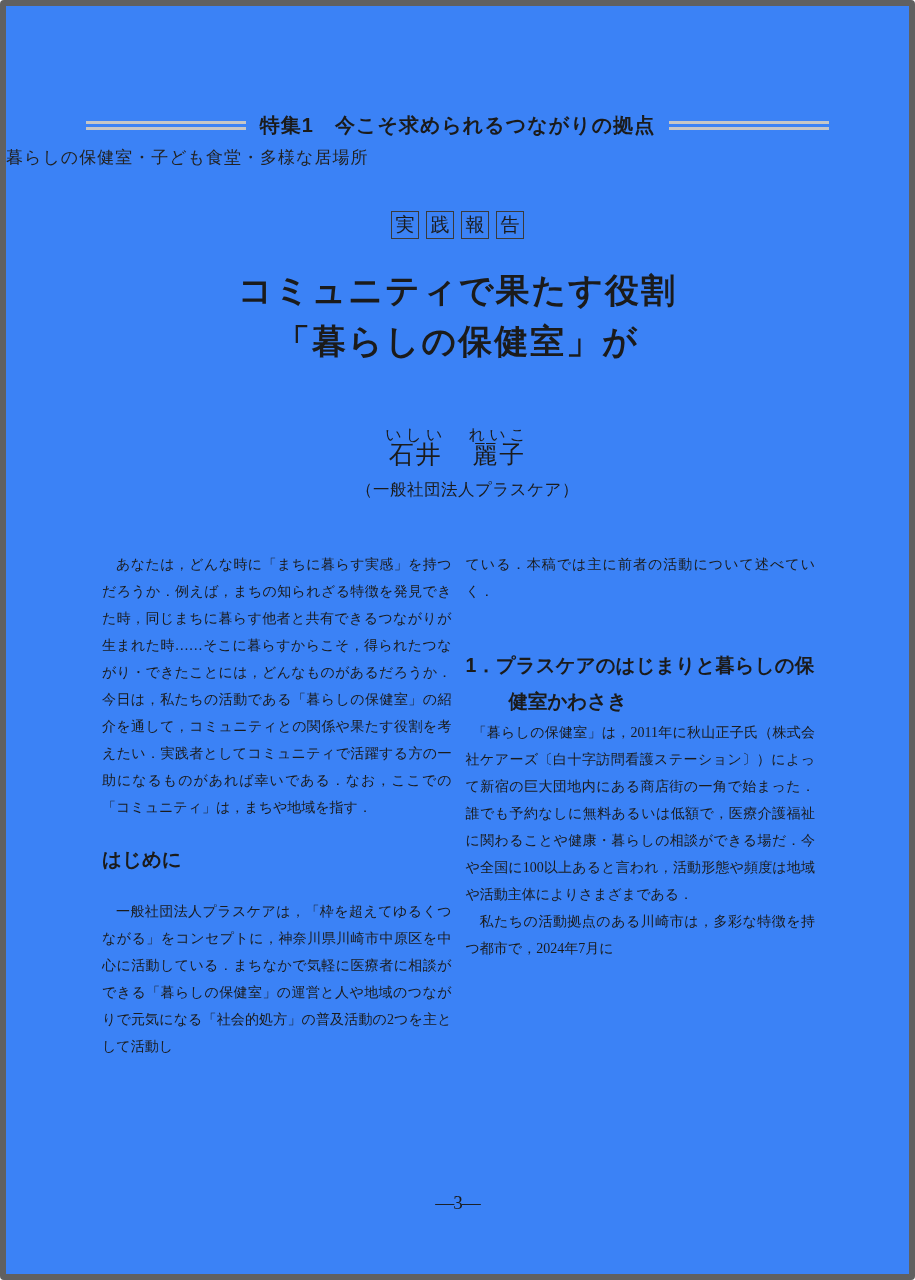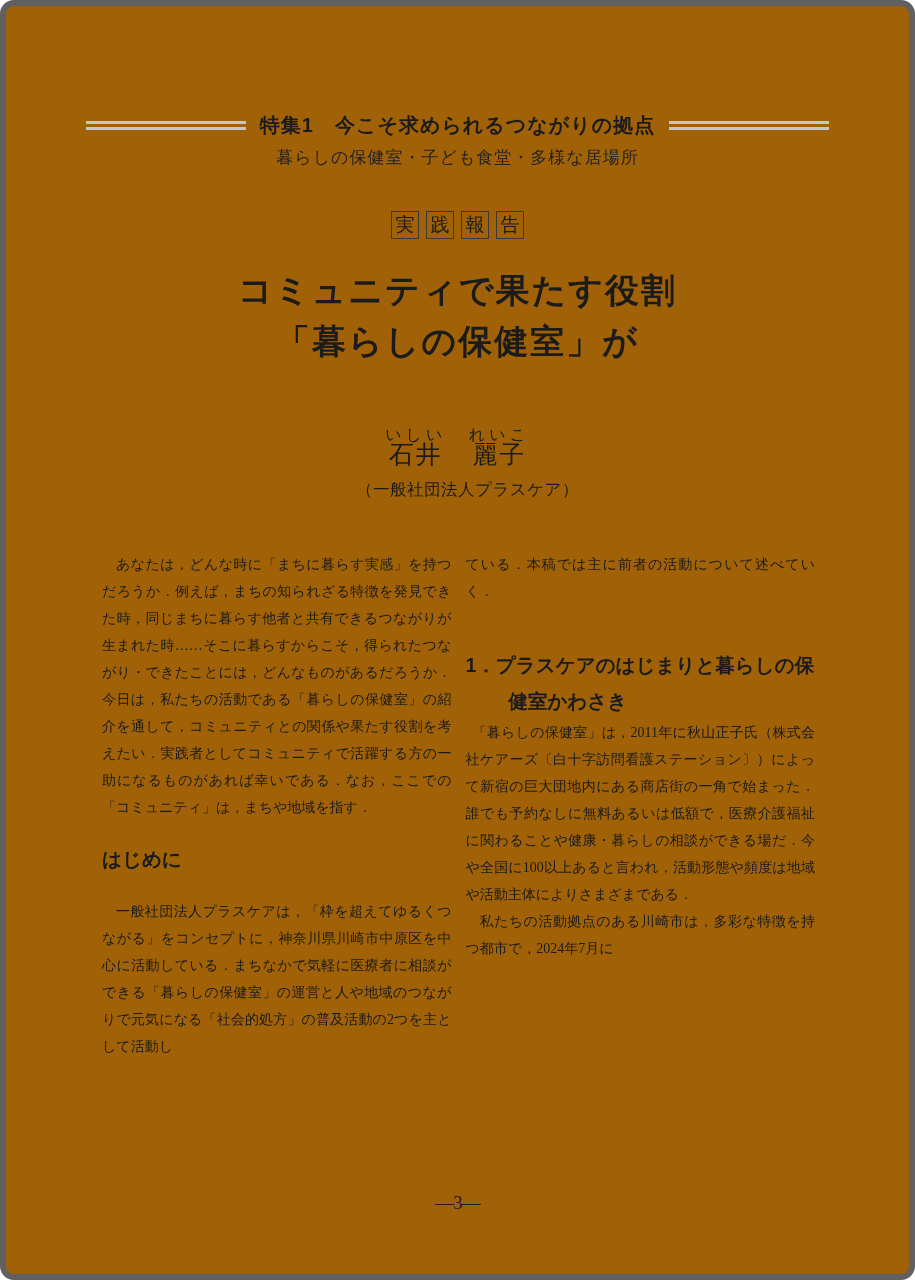--- a/index.html
+++ b/index.html
@@ -11,22 +11,22 @@
     width: 915px;
     height: 1280px;
     position: relative;
     font-family: "Liberation Serif", "DejaVu Serif", serif;
     color: #1b1b1b;
   }
   .frame {
     position: absolute;
     inset: 0;
     border: 6px solid #606060;
-    border-radius: 14px;
-    background: #a16207;
+    border-radius: 4px;
+    background: #3b82f6;
     box-sizing: border-box;
     overflow: hidden;
   }
   
   .feature-row {
     margin-top: 106px;
     display: flex;
     align-items: center;
     justify-content: center;
     gap: 14px;
@@ -40,21 +40,20 @@
   }
   .feature-title {
     font-family: "Liberation Sans", "DejaVu Sans", sans-serif;
     font-weight: bold;
     font-size: 20px;
     letter-spacing: 1px;
     white-space: nowrap;
   }
   .feature-subtitle {
     margin-top: 7px;
-    text-align: center;
     font-size: 17px;
     letter-spacing: 1px;
     color: #222;
   }
   
   .badge-row {
     margin-top: 42px;
     display: flex;
     justify-content: center;
     gap: 7px;

